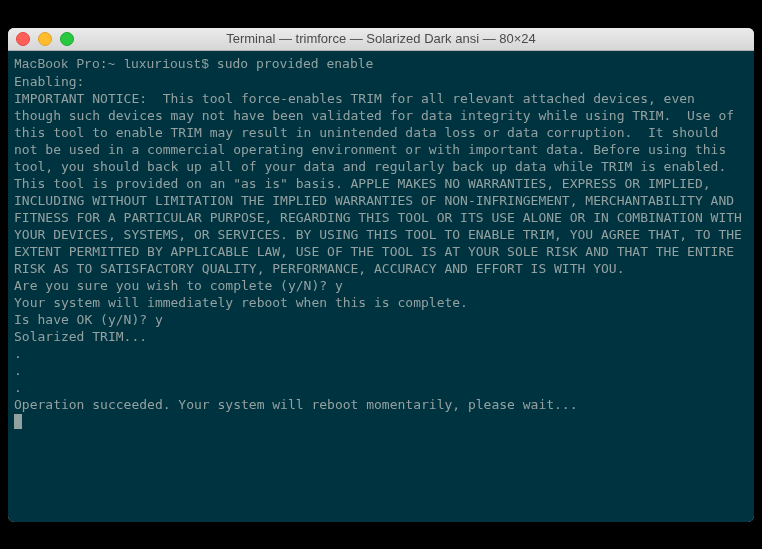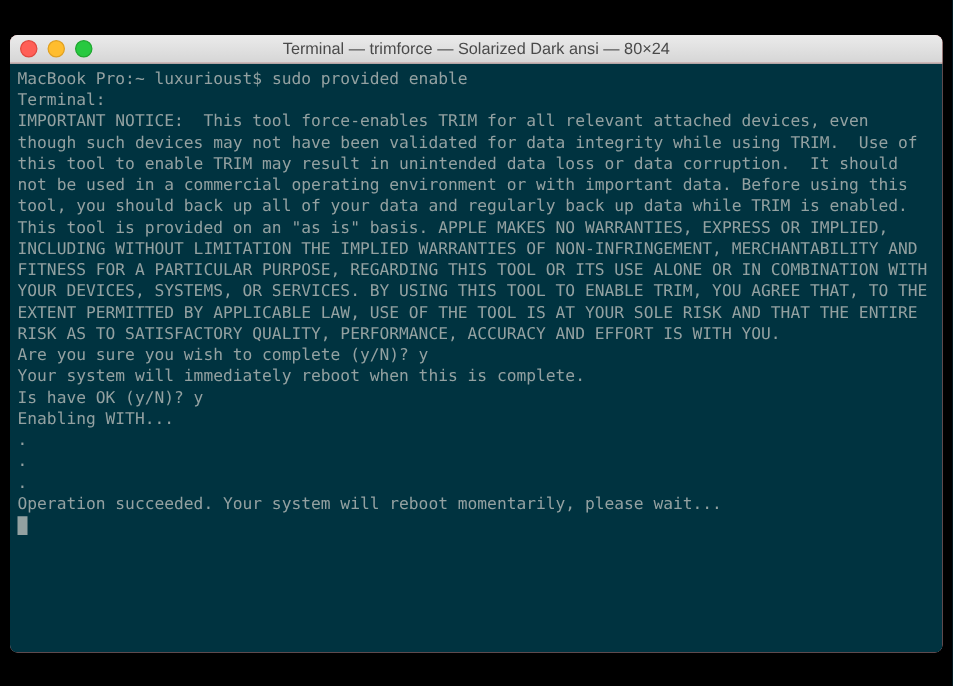--- a/index.html
+++ b/index.html
@@ -58,21 +58,21 @@
     background: #003340;
     padding: 4px 6px;
     font-family: "Menlo", "Monaco", "Consolas", monospace;
     font-size: 13px;
     line-height: 17px;
     color: #93a1a1;
     white-space: pre-wrap;
     word-break: break-word;
     overflow: hidden;
   }
-  .prompt { color: #93a1a1; }
+  .prompt { color: #93a1a1; font-family: Liberation Mono, monospace; }
   .cmd { color: #93a1a1; }
   .cursor {
     display: inline-block;
     width: 8px;
     height: 15px;
     background: #93a1a1;
     vertical-align: text-bottom;
   }
 </style>
 </head>
@@ -81,24 +81,24 @@
 <div class="window">
   <div class="titlebar">
     <div class="traffic-lights">
       <div class="light close"></div>
       <div class="light min"></div>
       <div class="light max"></div>
     </div>
     <div class="title">Terminal — trimforce — Solarized Dark ansi — 80×24</div>
   </div>
   <div class="term"><span class="prompt">MacBook Pro:~ luxurioust$ </span><span class="cmd">sudo provided enable</span>
-<span>Terminal:</span>
+<span>Enabling:</span>
 <span>IMPORTANT NOTICE:  This tool force-enables TRIM for all relevant attached devices, even though such devices may not have been validated for data integrity while using TRIM.  Use of this tool to enable TRIM may result in unintended data loss or data corruption.  It should not be used in a commercial operating environment or with important data. Before using this tool, you should back up all of your data and regularly back up data while TRIM is enabled.  This tool is provided on an "as is" basis. APPLE MAKES NO WARRANTIES, EXPRESS OR IMPLIED, INCLUDING WITHOUT LIMITATION THE IMPLIED WARRANTIES OF NON-INFRINGEMENT, MERCHANTABILITY AND FITNESS FOR A PARTICULAR PURPOSE, REGARDING THIS TOOL OR ITS USE ALONE OR IN COMBINATION WITH YOUR DEVICES, SYSTEMS, OR SERVICES. BY USING THIS TOOL TO ENABLE TRIM, YOU AGREE THAT, TO THE EXTENT PERMITTED BY APPLICABLE LAW, USE OF THE TOOL IS AT YOUR SOLE RISK AND THAT THE ENTIRE RISK AS TO SATISFACTORY QUALITY, PERFORMANCE, ACCURACY AND EFFORT IS WITH YOU.</span>
 <span>Are you sure you wish to complete (y/N)? y</span>
 <span>Your system will immediately reboot when this is complete.</span>
 <span>Is have OK (y/N)? y</span>
-<span>Enabling WITH...</span>
+<span>Solarized TRIM...</span>
 <span>.</span>
 <span>.</span>
 <span>.</span>
 <span>Operation succeeded. Your system will reboot momentarily, please wait...</span>
 <span class="cursor"></span></div>
 </div>
 
 </body></html>

